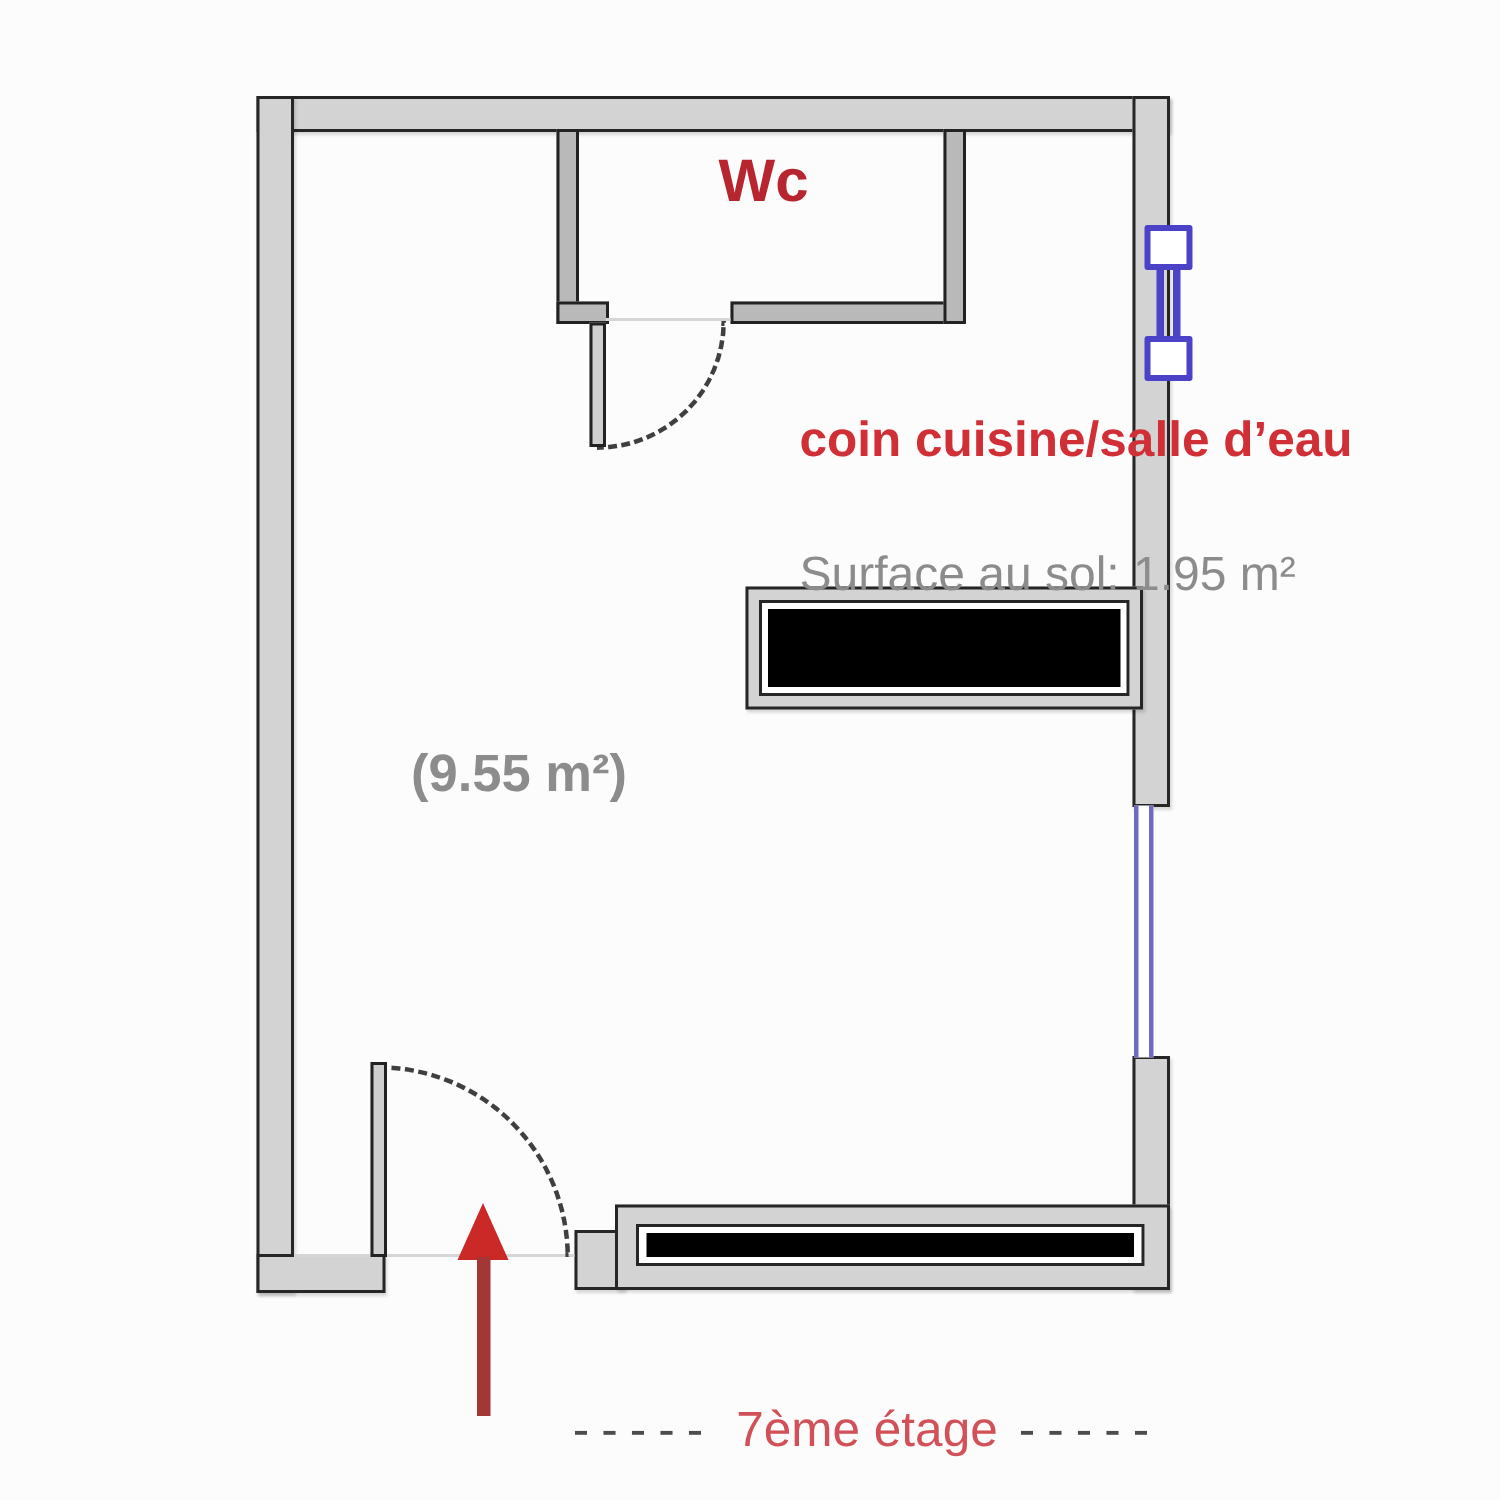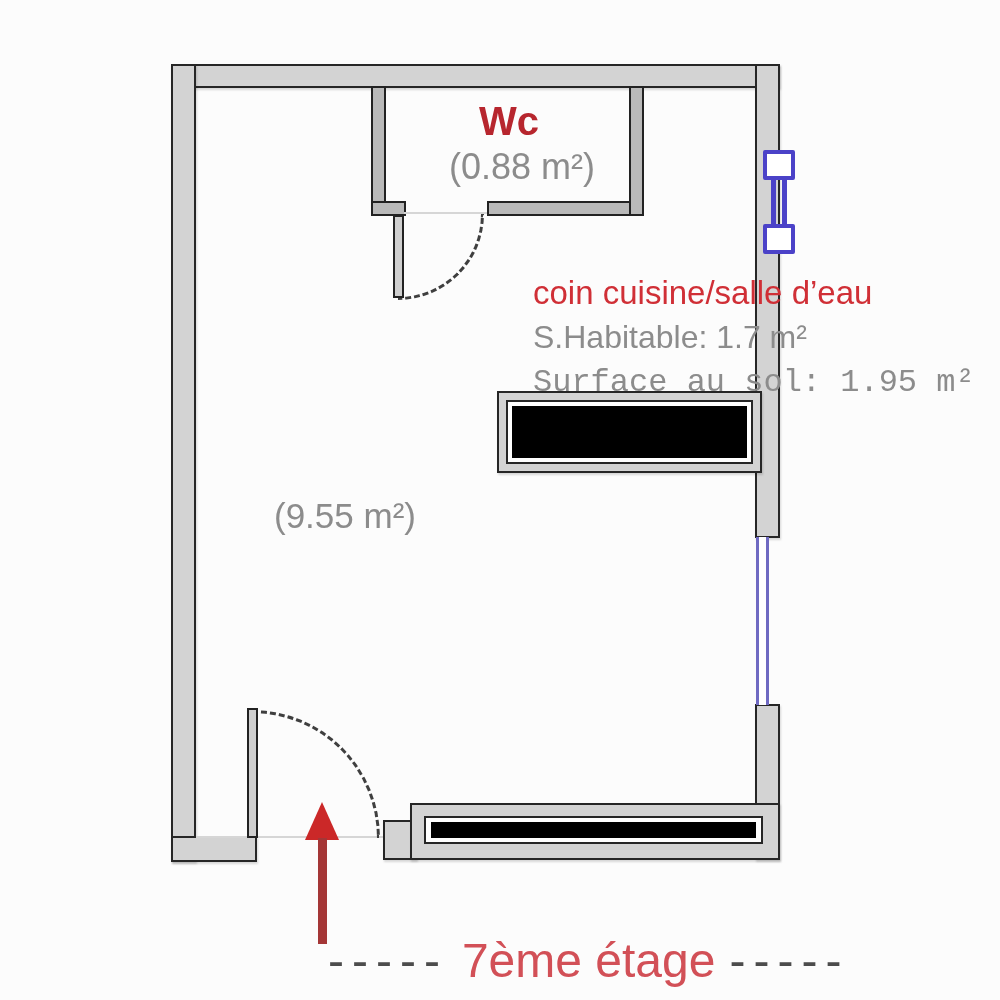--- a/index.html
+++ b/index.html
@@ -23,30 +23,30 @@
   .wconn{background:transparent;border-left:5px solid #4b42c8;border-right:5px solid #4b42c8;}
   .wlong{background:#ffffff;border-left:3px solid #6f6ac2;border-right:3px solid #6f6ac2;}
   
   .ctr-outer{background:#d3d3d3;border:2px solid #262626;box-shadow:1px 2px 2px rgba(0,0,0,.15);}
   .ctr-white{background:#ffffff;border:2px solid #262626;}
   .blackbar{background:#000000;}
   
   .t{white-space:nowrap;line-height:1.05;}
   .wc-label{color:#b7262e;font-size:40px;font-weight:bold;}
   .wc-area{color:#8c8c8c;font-size:36px;}
-  .kit-label{color:#d02f36;font-size:33px;font-weight:normal;}
+  .kit-label{color:#d02f36;font-size:33px;font-weight:bold;}
   .kit-line{color:#8c8c8c;font-size:32px;}
   .sal-label{color:#e1334a;font-size:37px;font-weight:bold;}
-  .sal-area{color:#8c8c8c;font-size:35px;}
+  .sal-area{color:#8c8c8c;font-size:35px;font-weight:bold;}
   
   .arrow-head{width:0;height:0;border-left:17px solid transparent;border-right:17px solid transparent;
               border-bottom:38px solid #cb2828;}
   .arrow-shaft{background:#a43636;}
   
-  .caption{font-size:48px;text-align:center;}
+  .caption{font-size:33px;text-align:center;}
   .cap-dash{color:#4c4c4c;letter-spacing:8px;}
   .cap-label{color:#d25057;margin:0 14px;}
 </style>
 </head>
 <body>
 
 <div id="stage">
 
   <div class="abs wall" style="left:171px;top:64px;width:609px;height:24px;"></div>
   <div class="abs wall" style="left:171px;top:64px;width:25px;height:798px;"></div>
@@ -79,25 +79,23 @@
     <div class="abs wpane" style="left:0;top:74px;width:32px;height:30px;"></div>
   </div>
 
   <div class="abs wlong" style="left:756px;top:537px;width:13px;height:168px;"></div>
 
   <div class="abs ctr-outer" style="left:497px;top:391px;width:265px;height:82px;"></div>
   <div class="abs ctr-white" style="left:506px;top:400px;width:247px;height:64px;"></div>
   <div class="abs blackbar" style="left:512px;top:406px;width:235px;height:52px;"></div>
 
   <div class="abs t wc-label" style="left:451px;top:100px;margin-left:28px;">Wc</div>
-  <div class="abs t wc-area" style="left:449px;top:148px;">(0.88 m²)</div>
 
   <div class="abs t kit-label" style="left:533px;top:276px;">coin cuisine/salle d’eau</div>
-  <div class="abs t kit-line" style="left:533px;top:321px;">S.Habitable: 1.7 m²</div>
-  <div class="abs t kit-line" style="left:533px;top:366px;font-family:Liberation Mono, monospace;">Surface au sol: 1.95 m²</div>
+  <div class="abs t kit-line" style="left:533px;top:366px;">Surface au sol: 1.95 m²</div>
 
   <div class="abs t sal-area" style="left:274px;top:498px;">(9.55 m²)</div>
 
   <div class="abs arrow-head" style="left:305px;top:802px;"></div>
   <div class="abs arrow-shaft" style="left:318px;top:838px;width:9px;height:106px;"></div>
 
   <div class="abs t caption" style="left:328px;top:936px;width:500px;">
     <span class="cap-dash">-----</span><span class="cap-label">7ème étage</span><span class="cap-dash">-----</span>
   </div>
 

